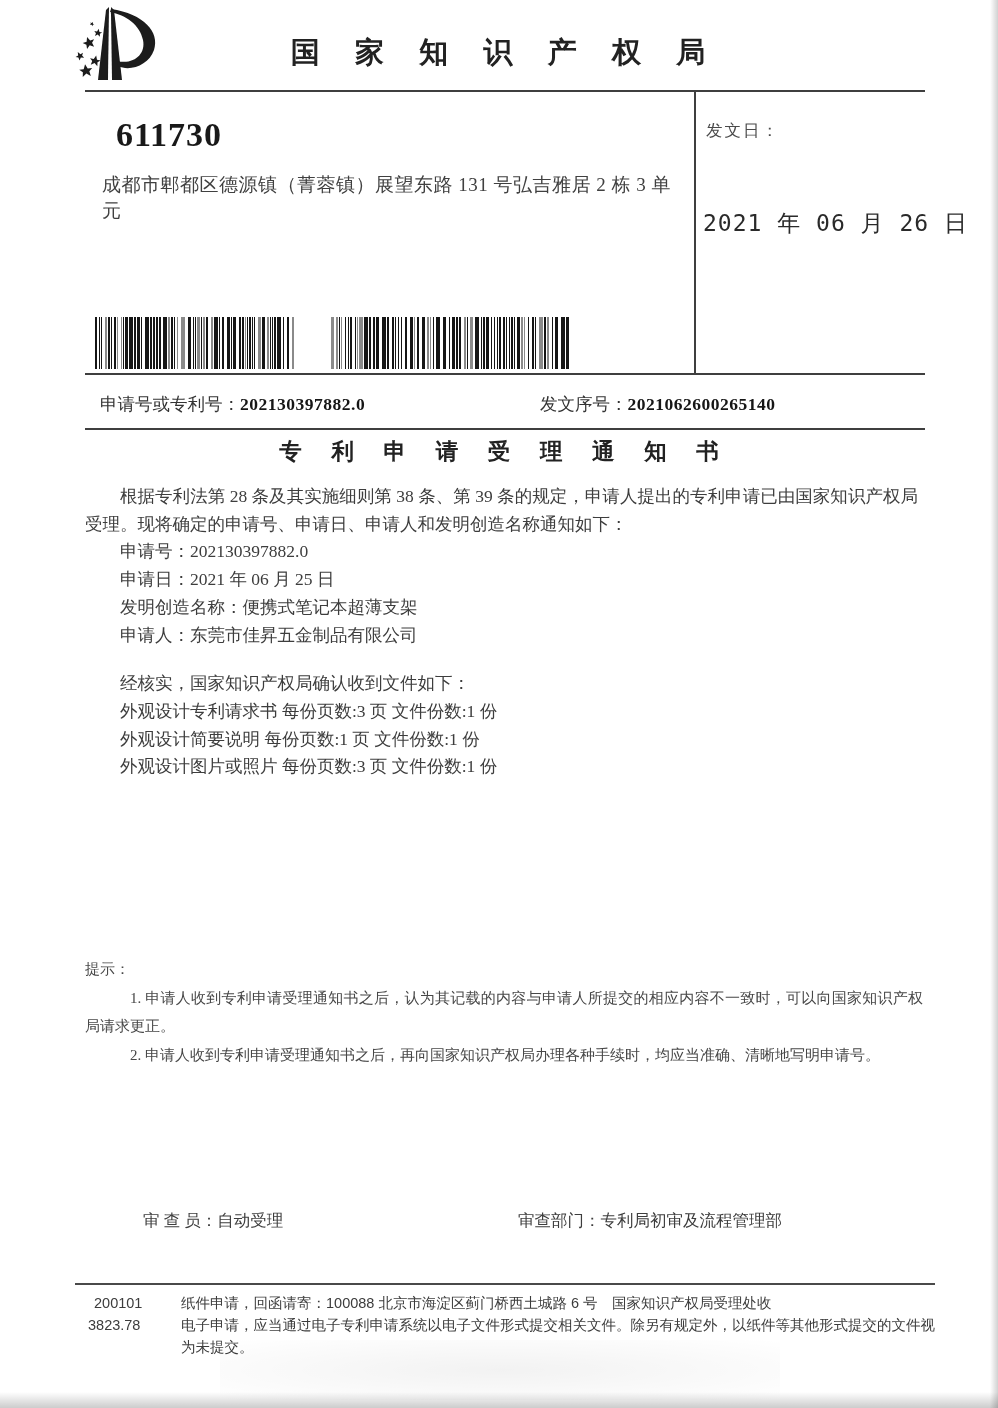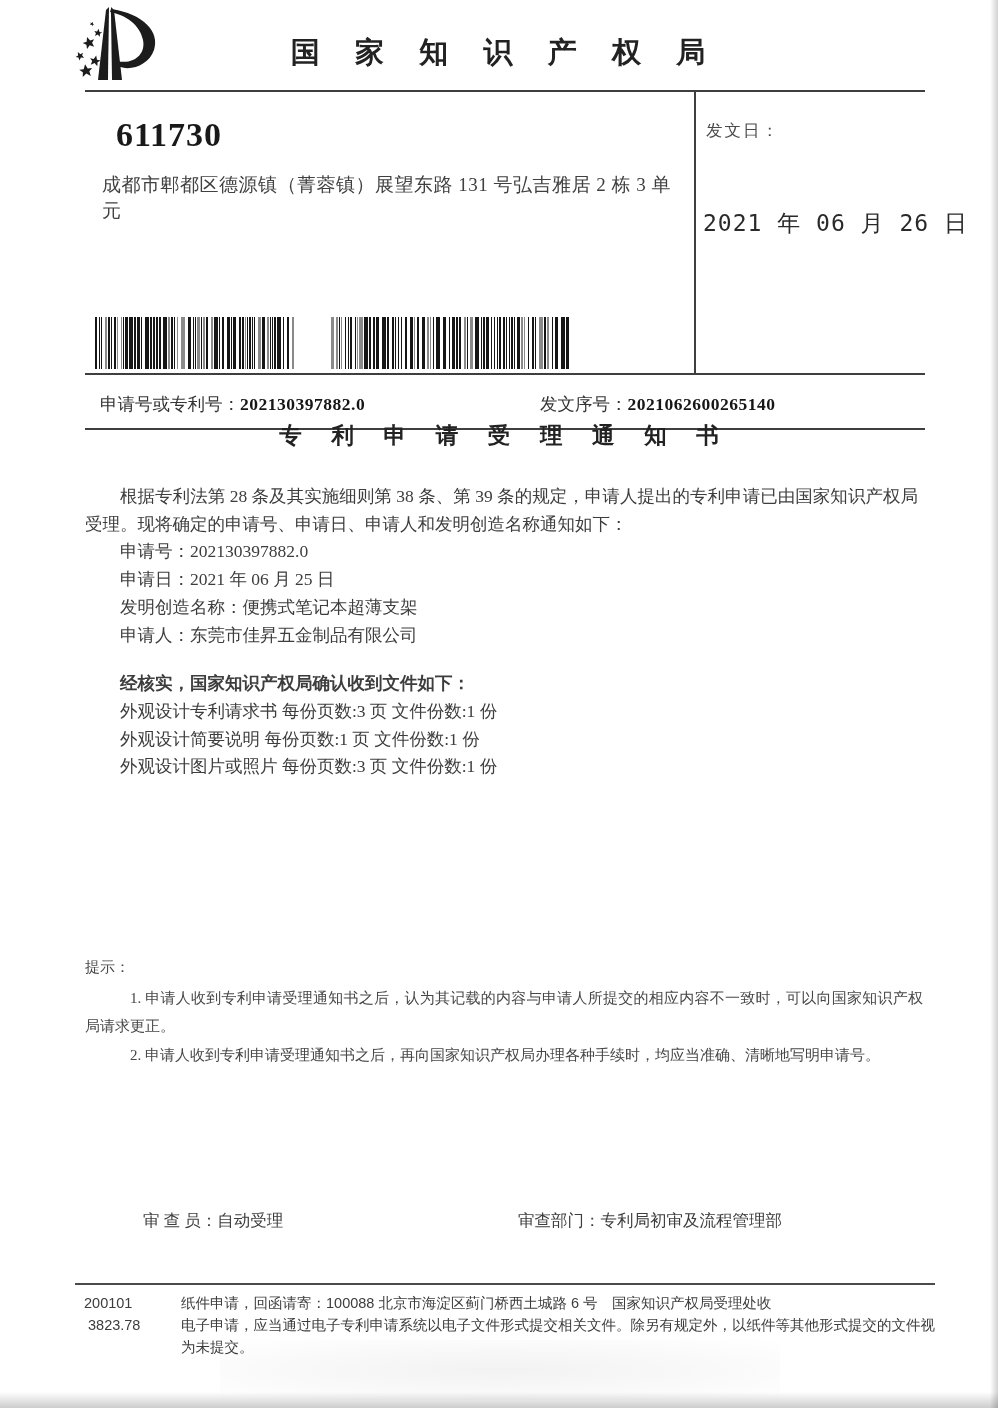--- a/index.html
+++ b/index.html
@@ -50,43 +50,43 @@
   .barcode i{position:absolute;top:0;bottom:0;display:block;}
   .barcode-1{left:95px;width:201px;}
   .barcode-2{left:331px;width:238px;}
 
   .numbers-row{position:absolute;left:85px;top:392px;width:840px;font-size:17.5px;color:#333;}
   .num-left{position:absolute;left:15px;top:0;white-space:nowrap;}
   .num-right{position:absolute;left:455px;top:0;white-space:nowrap;}
   .num-val{font-weight:bold;color:#161616;letter-spacing:0.5px;}
 
   .notice-title{
-    position:absolute;left:85px;top:420px;width:840px;text-align:center;
+    position:absolute;left:85px;top:436px;width:840px;text-align:center;
     font-size:22.5px;font-weight:bold;color:#222;letter-spacing:12px;white-space:nowrap;
   }
 
   .body-block{position:absolute;left:85px;top:483px;width:833px;
     font-size:17.5px;line-height:27.7px;color:#3d3d3d;}
   .body-block p{margin:0;text-indent:2em;}
   .body-block p.intro{text-align:justify;}
-  .gap-top{margin-top:21px !important;font-weight:bold;}
+  .gap-top{margin-top:21px !important;}
 
   .tips-block{position:absolute;left:85px;top:955px;width:838px;
     font-size:15px;line-height:28.5px;color:#474747;}
-  .tips-block .tips-label{margin:0;text-indent:0;font-family:Liberation Mono, monospace;}
+  .tips-block .tips-label{margin:0;text-indent:0;}
   .tips-block p{margin:0;text-indent:3em;text-align:justify;}
 
   .signoff{position:absolute;left:0;top:1210px;width:998px;font-size:16.5px;color:#3d3d3d;}
   .examiner{position:absolute;left:143px;top:0;white-space:nowrap;}
   .department{position:absolute;left:518px;top:0;white-space:nowrap;}
 
   .footer{position:absolute;left:0;top:1293px;width:998px;
     font-family:"Liberation Sans","DejaVu Sans",sans-serif;
     font-size:14.5px;line-height:21.8px;color:#3c3c3c;}
-  .foot-code{position:absolute;left:84px;top:0;}
+  .foot-code{position:absolute;left:94px;top:0;}
   .foot-ver{position:absolute;left:88px;top:22px;}
   .foot-text{position:absolute;left:181px;top:0;width:760px;}
   .foot-text p{margin:0;}
 </style>
 </head>
 <body>
 
 <div class="page">
 
   <svg class="logo" viewBox="0 0 116 84" aria-hidden="true">

